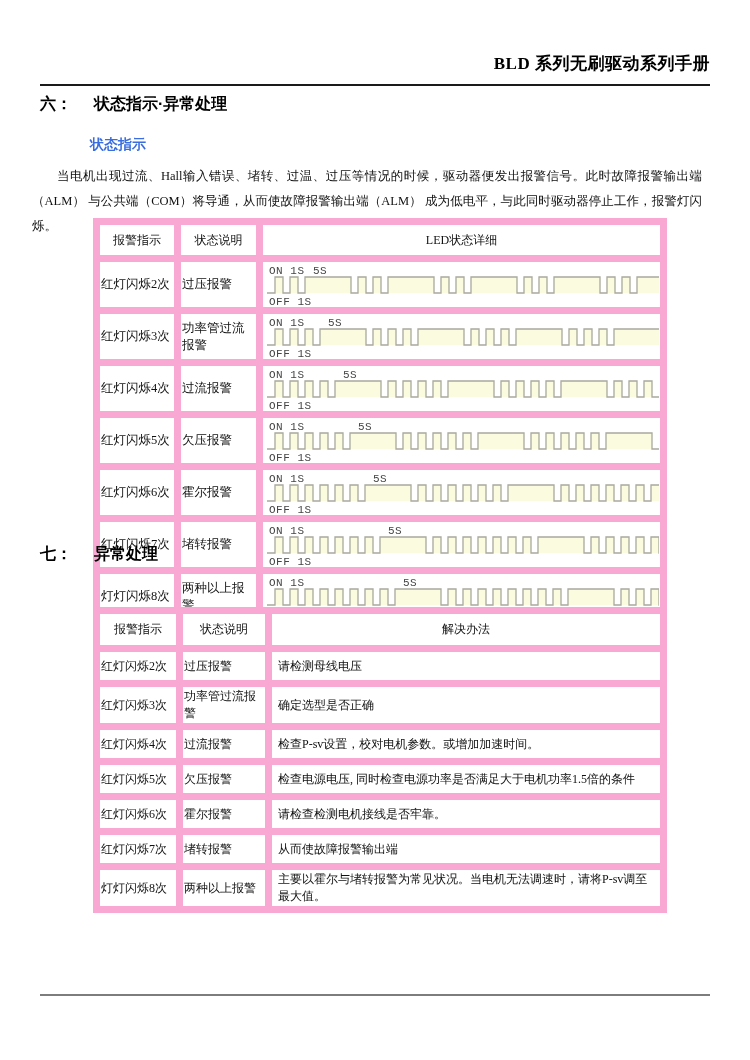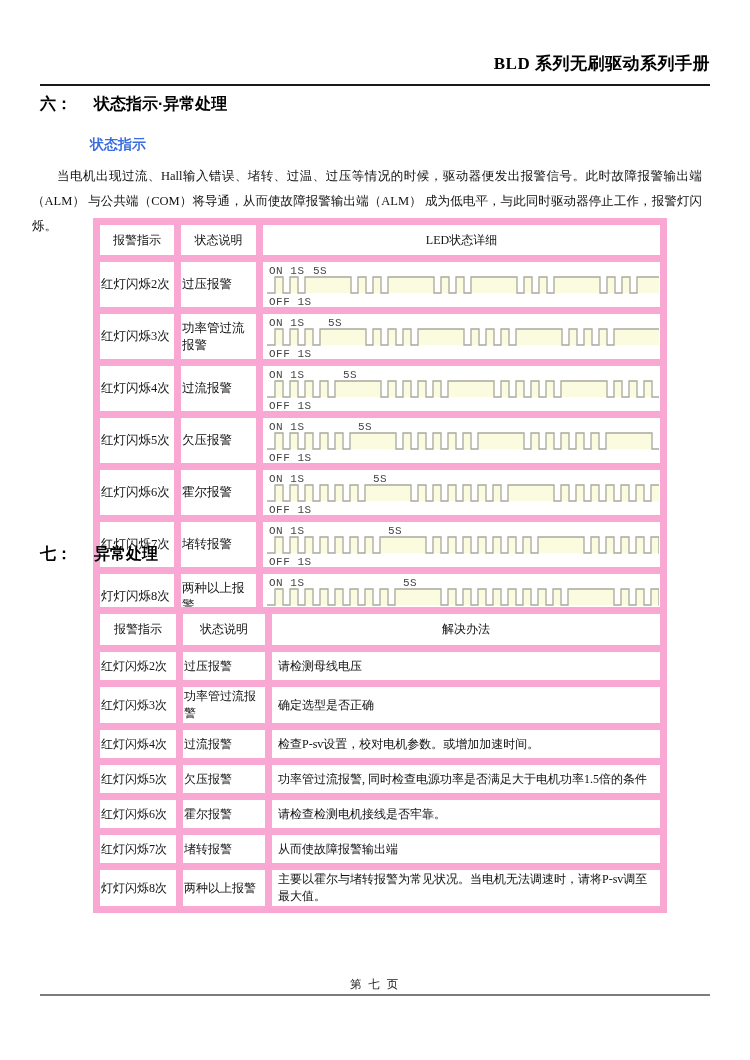--- a/index.html
+++ b/index.html
@@ -224,36 +224,35 @@
           <td class="sol">确定选型是否正确</td>
         </tr>
         <tr>
           <td class="c">红灯闪烁4次</td>
           <td class="c">过流报警</td>
           <td class="sol">检查P-sv设置，校对电机参数。或增加加速时间。</td>
         </tr>
         <tr>
           <td class="c">红灯闪烁5次</td>
           <td class="c">欠压报警</td>
-          <td class="sol">功率管过流报警, 同时检查电源功率是否满足大于电机功率1.5倍的条件</td>
+          <td class="sol">检查电源电压, 同时检查电源功率是否满足大于电机功率1.5倍的条件</td>
         </tr>
         <tr>
           <td class="c">红灯闪烁6次</td>
           <td class="c">霍尔报警</td>
           <td class="sol">请检查检测电机接线是否牢靠。</td>
         </tr>
         <tr>
           <td class="c">红灯闪烁7次</td>
           <td class="c">堵转报警</td>
           <td class="sol">从而使故障报警输出端</td>
         </tr>
         <tr>
           <td class="c">灯灯闪烁8次</td>
           <td class="c">两种以上报警</td>
           <td class="sol">主要以霍尔与堵转报警为常见状况。当电机无法调速时，请将P-sv调至最大值。</td>
         </tr>
       </tbody>
   </table>
 
-  <div class="footer-label">第 七 页</div>
   <div class="footer-rule"></div>
 
 </div>
 
 </body></html>

